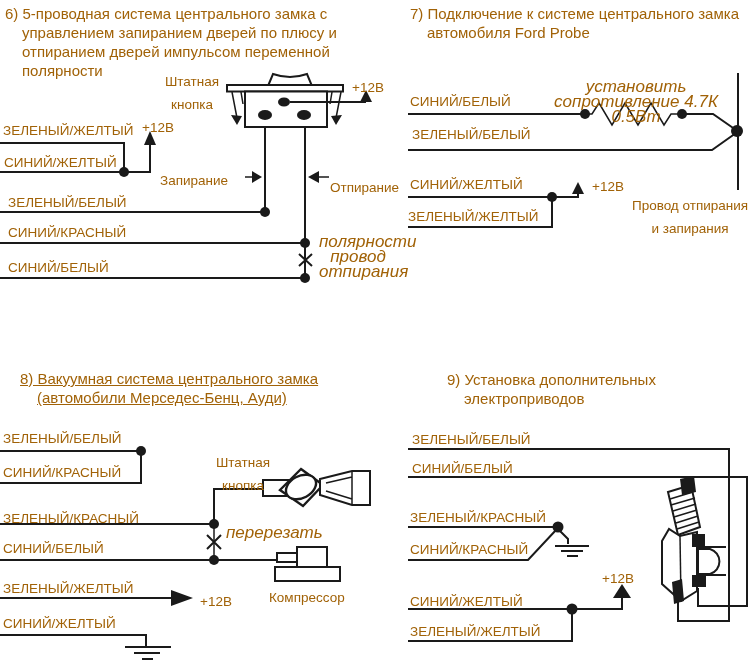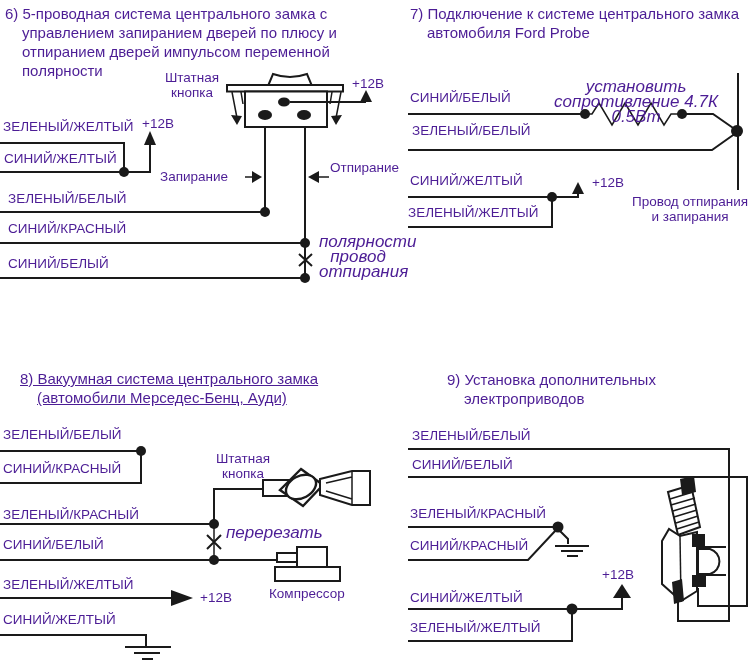--- a/index.html
+++ b/index.html
@@ -1,21 +1,21 @@
 <!DOCTYPE html>
 <html><head>
 <meta charset="utf-8">
 <style>
   html,body{margin:0;padding:0;background:#fff;}
   .page{position:relative;width:750px;height:663px;background:#ffffff;
-        font-family:"Liberation Sans",sans-serif;color:#4c1d95;overflow:hidden;}
+        font-family:"Liberation Sans",sans-serif;color:#a16207;overflow:hidden;}
   svg.wires{position:absolute;left:0;top:0;z-index:0;pointer-events:none;}
   .txt{position:absolute;z-index:1;}
   .t{font-size:15px;line-height:19px;padding-left:17px;text-indent:-17px;}
-  .lbl{font-size:13.5px;line-height:15px;white-space:nowrap;}
+  .lbl{font-size:13.5px;line-height:23px;white-space:nowrap;}
   .ctr{text-align:center;white-space:normal;}
   .it{font-style:italic;font-size:17px;line-height:15px;}
   
   .w{stroke:#1a1a1a;stroke-width:2;fill:none;}
   .w15{stroke:#1a1a1a;stroke-width:1.5;fill:none;}
   .sh{stroke:#1a1a1a;stroke-width:2;fill:#ffffff;}
   .sh24{stroke:#1a1a1a;stroke-width:2.4;fill:#ffffff;}
   .dk{fill:#1a1a1a;stroke:none;}
 </style>
 </head>
@@ -139,21 +139,21 @@
     <div class="txt t" style="left:5px;top:4px;width:380px;">6) 5-проводная система центрального замка с управлением запиранием дверей по плюсу и отпиранием дверей импульсом переменной полярности</div>
     <div class="txt lbl ctr" style="left:160px;top:70px;width:64px;">Штатная кнопка</div>
     <div class="txt lbl" style="left:352px;top:76px;">+12В</div>
     <div class="txt lbl" style="left:142px;top:116px;">+12В</div>
     <div class="txt lbl" style="left:3px;top:119px;">ЗЕЛЕНЫЙ/ЖЕЛТЫЙ</div>
     <div class="txt lbl" style="left:4px;top:151px;">СИНИЙ/ЖЕЛТЫЙ</div>
     <div class="txt lbl" style="left:8px;top:191px;">ЗЕЛЕНЫЙ/БЕЛЫЙ</div>
     <div class="txt lbl" style="left:8px;top:221px;">СИНИЙ/КРАСНЫЙ</div>
     <div class="txt lbl" style="left:8px;top:256px;">СИНИЙ/БЕЛЫЙ</div>
     <div class="txt lbl" style="left:160px;top:169px;">Запирание</div>
-    <div class="txt lbl" style="left:330px;top:160px;">Отпирание</div>
+    <div class="txt lbl" style="left:330px;top:176px;">Отпирание</div>
     <div class="txt lbl it ctr" style="left:319px;top:234px;width:78px;">полярности провод отпирания</div>
   </div>
 
   <div>
     <div class="txt t" style="left:410px;top:4px;width:326px;">7) Подключение к системе центрального замка автомобиля Ford Probe</div>
     <div class="txt lbl it ctr" style="left:546px;top:79px;width:180px;">установить сопротивление 4.7К 0.5Вт</div>
     <div class="txt lbl" style="left:410px;top:90px;">СИНИЙ/БЕЛЫЙ</div>
     <div class="txt lbl" style="left:412px;top:123px;">ЗЕЛЕНЫЙ/БЕЛЫЙ</div>
     <div class="txt lbl" style="left:410px;top:173px;">СИНИЙ/ЖЕЛТЫЙ</div>
     <div class="txt lbl" style="left:408px;top:205px;">ЗЕЛЕНЫЙ/ЖЕЛТЫЙ</div>

